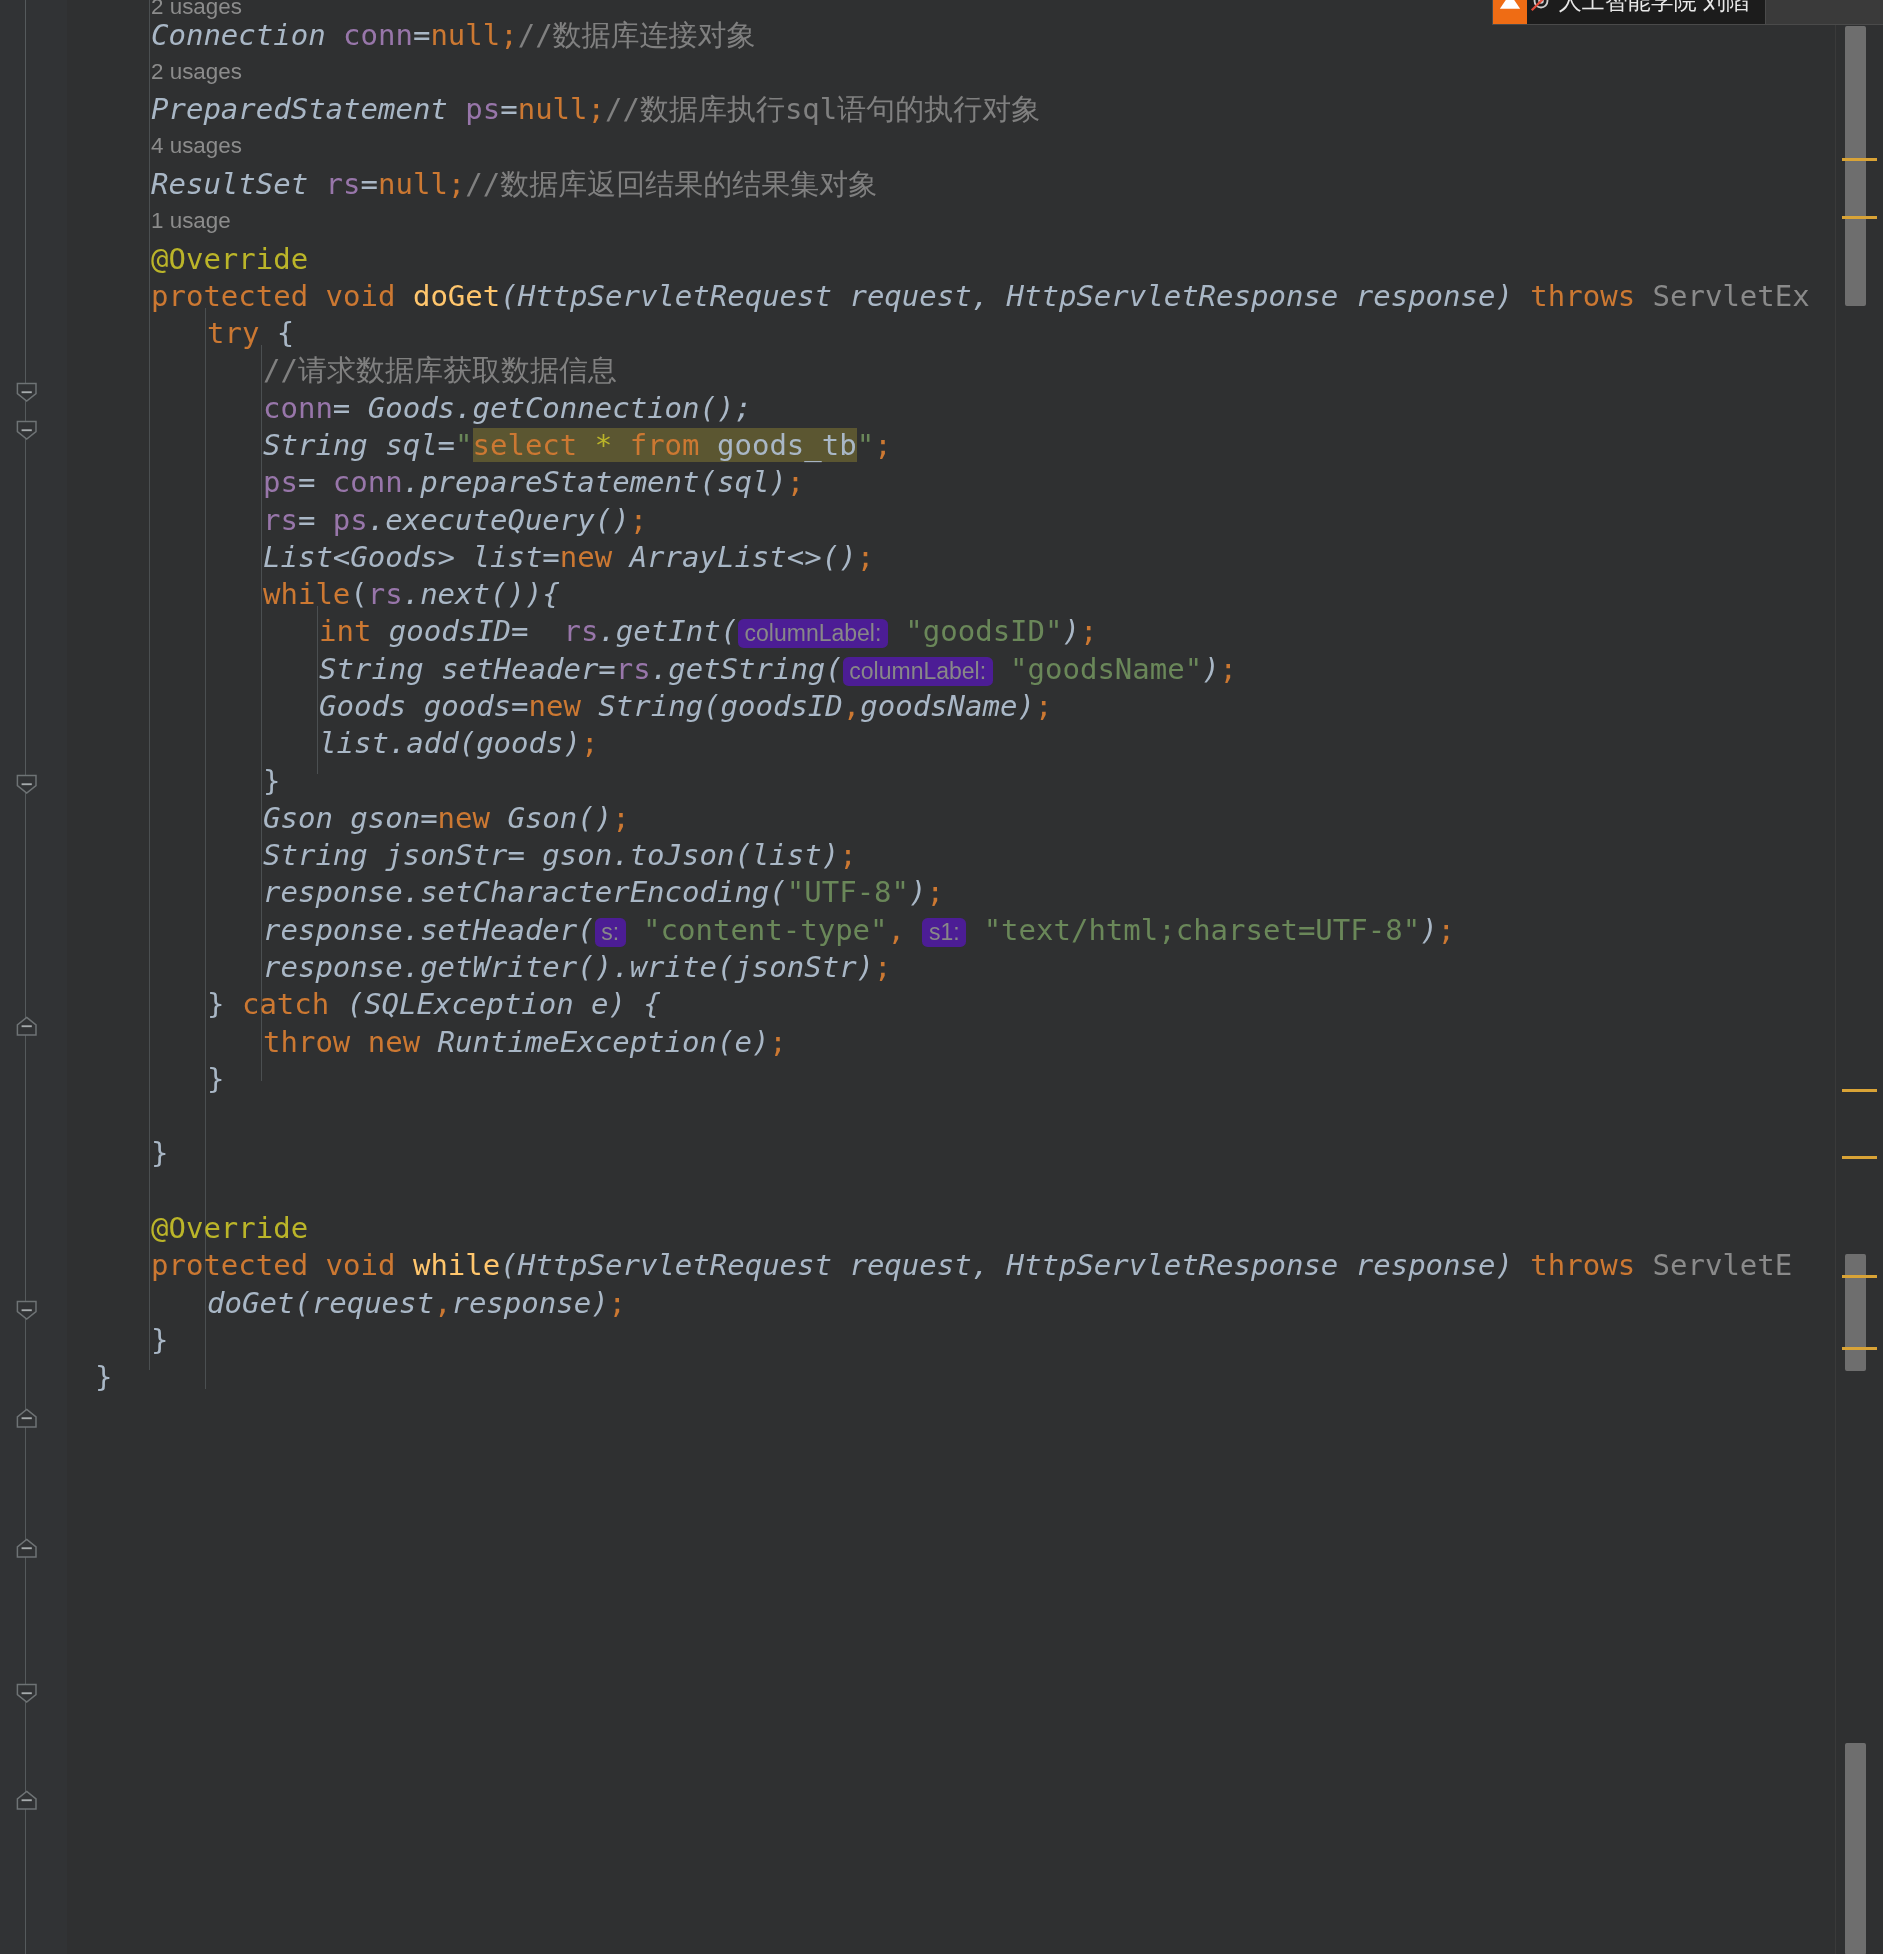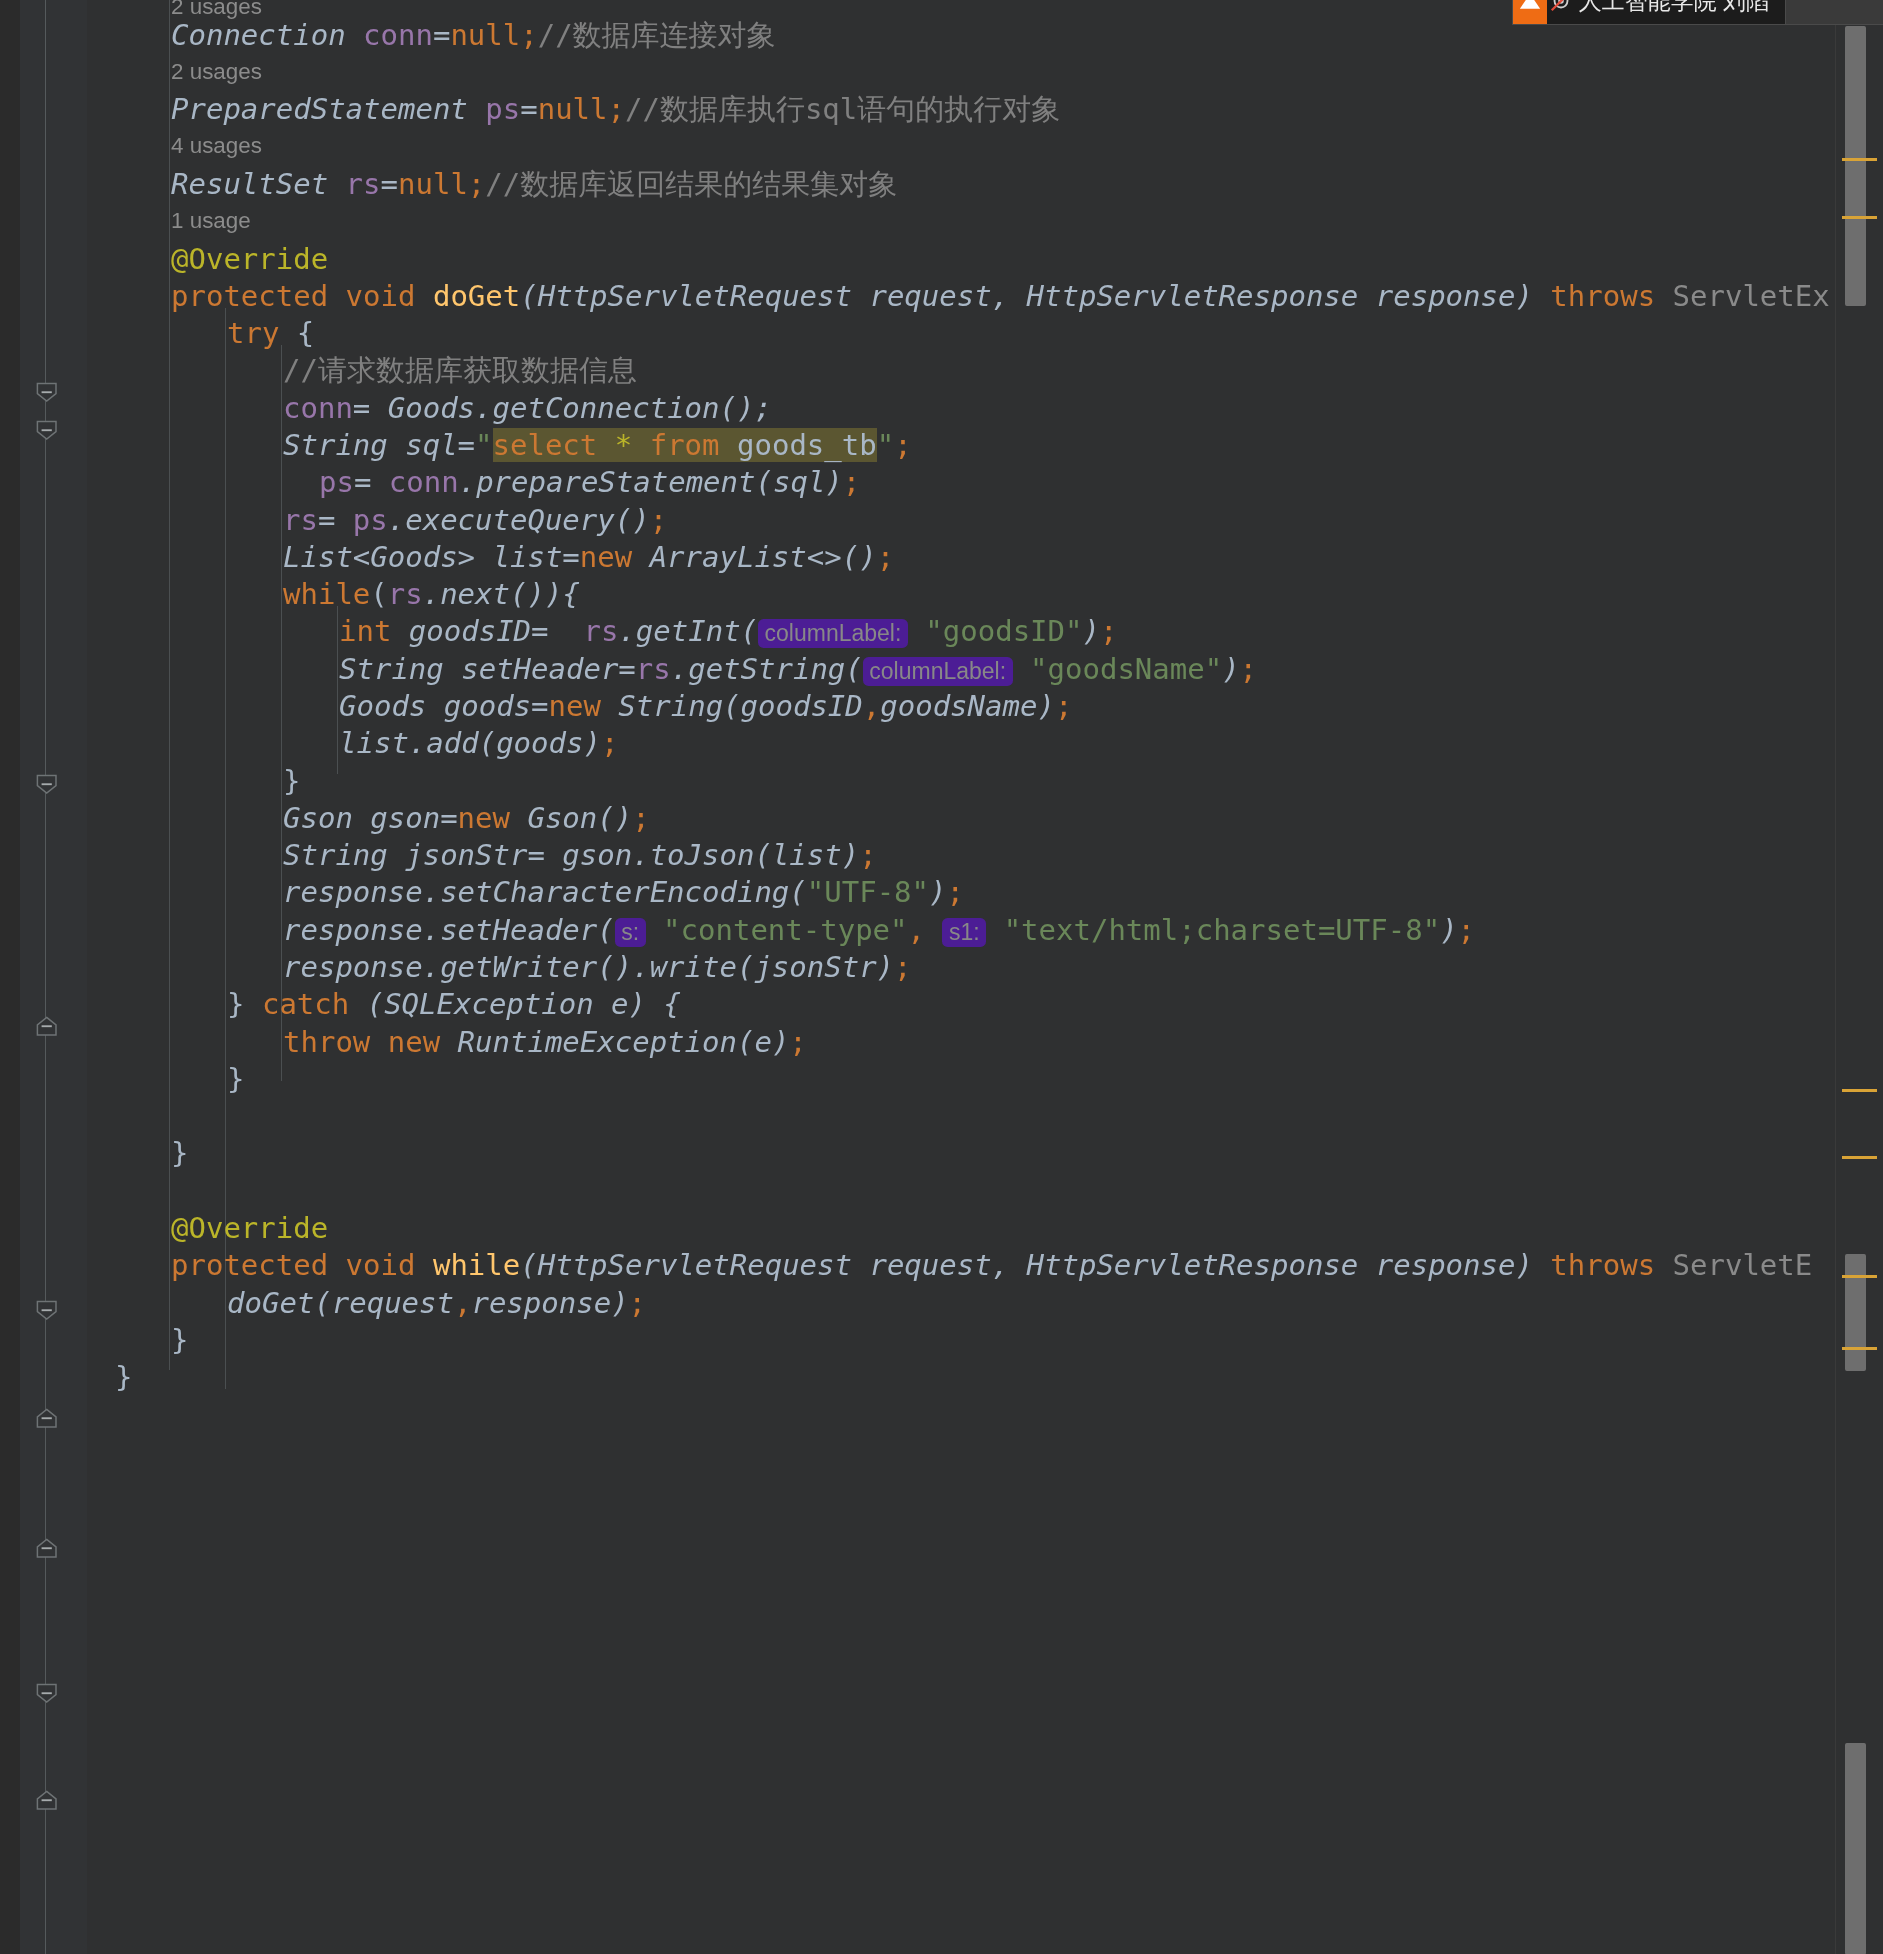--- a/index.html
+++ b/index.html
@@ -2,21 +2,21 @@
 <html style="font-size:15px"><head>
 <meta charset="utf-8">
 <style>
   html,body{margin:0;padding:0;background:#2b2b2b;}
   body{
     width:1883px;height:1955px;overflow:hidden;position:relative;
     font-family:"DejaVu Sans Mono","Liberation Mono",monospace;
     background:#2b2b2b;color:#a9b7c6;
   }
   
-  #editor{position:absolute;inset:0;background:#2f3031;margin-left:20px;}
+  #editor{position:absolute;inset:0;background:#2f3031;}
   
   #gutter{
     position:absolute;left:0;top:0;width:67px;height:1955px;
     background:#313335;border-right:0.9px solid #3c3f41;
   }
   #gutter-line{position:absolute;left:25px;top:0;width:0.9px;height:1955px;background:#555a5c;}
   .fold{
     position:absolute;left:16px;width:21.4px;height:21.4px;
   }
   .fold svg{display:block;}
@@ -168,21 +168,21 @@
       <div id="lines">
           <div class="line" style="top: 17px; left: 84px;"><span class="ty">Connection </span><span class="fld">conn</span><span class="punc">=</span><span class="kw">null</span><span class="semi">;</span><span class="cmt">//数据库连接对象</span></div>
           <div class="line" style="top: 91px; left: 84px;"><span class="ty">PreparedStatement </span><span class="fld">ps</span><span class="punc">=</span><span class="kw">null</span><span class="semi">;</span><span class="cmt">//数据库执行sql语句的执行对象</span></div>
           <div class="line" style="top: 166px; left: 84px;"><span class="ty">ResultSet </span><span class="fld">rs</span><span class="punc">=</span><span class="kw">null</span><span class="semi">;</span><span class="cmt">//数据库返回结果的结果集对象</span></div>
           <div class="line" style="top: 241px; left: 84px;"><span class="ann">@Override</span></div>
           <div class="line" style="top: 278px; left: 84px;"><span class="kw">protected </span><span class="kw">void </span><span class="mth">doGet</span><span class="ty">(HttpServletRequest request, HttpServletResponse response) </span><span class="kw">throws </span><span class="grey">ServletEx</span></div>
           <div class="line" style="top: 315px; left: 140px;"><span class="kw">try </span><span class="punc">{</span></div>
           <div class="line" style="top: 352px; left: 196px;"><span class="cmt">//请求数据库获取数据信息</span></div>
           <div class="line" style="top: 390px; left: 196px;"><span class="fld">conn</span><span class="ty">= Goods.</span><span class="ital">getConnection</span><span class="ty">();</span></div>
           <div class="line" style="top: 427px; left: 196px;"><span class="ty">String sql=</span><span class="str">"</span><span class="sqlhl"><span class="sqlkw">select</span> <span class="sqlop">*</span> <span class="sqlkw">from</span> <span class="sqlid">goods_tb</span></span><span class="str">"</span><span class="semi">;</span></div>
-          <div class="line" style="top: 464px; left: 196px; padding-left: 36px;"><span class="fld">ps</span><span class="ty">= </span><span class="fld">conn</span><span class="ty">.prepareStatement(sql)</span><span class="semi">;</span></div>
+          <div class="line" style="top: 464px; left: 196px;"><span class="fld">ps</span><span class="ty">= </span><span class="fld">conn</span><span class="ty">.prepareStatement(sql)</span><span class="semi">;</span></div>
           <div class="line" style="top: 502px; left: 196px;"><span class="fld">rs</span><span class="ty">= </span><span class="fld">ps</span><span class="ty">.executeQuery()</span><span class="semi">;</span></div>
           <div class="line" style="top: 539px; left: 196px;"><span class="ty">List&lt;Goods&gt; list=</span><span class="kw">new </span><span class="ty">ArrayList&lt;&gt;()</span><span class="semi">;</span></div>
           <div class="line" style="top: 576px; left: 196px;"><span class="kw">while</span><span class="punc">(</span><span class="fld">rs</span><span class="ty">.next()){</span></div>
           <div class="line" style="top: 613px; left: 252px;"><span class="kw">int </span><span class="ty">goodsID=  </span><span class="fld">rs</span><span class="ty">.getInt(</span><span class="hint">columnLabel:</span><span class="ty"> </span><span class="str">"goodsID"</span><span class="ty">)</span><span class="semi">;</span></div>
           <div class="line" style="top: 651px; left: 252px;"><span class="ty">String setHeader=</span><span class="fld">rs</span><span class="ty">.getString(</span><span class="hint">columnLabel:</span><span class="ty"> </span><span class="str">"goodsName"</span><span class="ty">)</span><span class="semi">;</span></div>
           <div class="line" style="top: 688px; left: 252px;"><span class="ty">Goods goods=</span><span class="kw">new </span><span class="ty">String(goodsID</span><span class="semi">,</span><span class="ty">goodsName)</span><span class="semi">;</span></div>
           <div class="line" style="top: 725px; left: 252px;"><span class="ty">list.add(goods)</span><span class="semi">;</span></div>
           <div class="line" style="top: 763px; left: 196px;"><span class="punc">}</span></div>
           <div class="line" style="top: 800px; left: 196px;"><span class="ty">Gson gson=</span><span class="kw">new </span><span class="ty">Gson()</span><span class="semi">;</span></div>
           <div class="line" style="top: 837px; left: 196px;"><span class="ty">String jsonStr= gson.toJson(list)</span><span class="semi">;</span></div>

